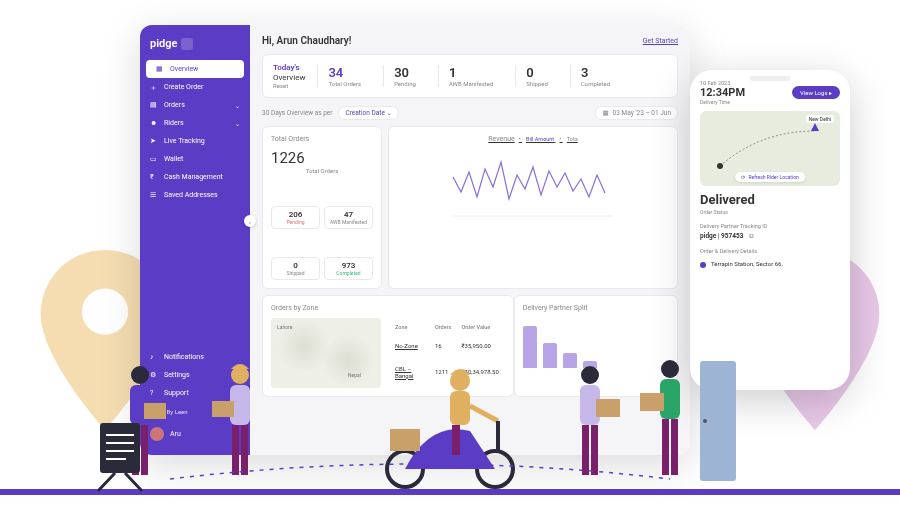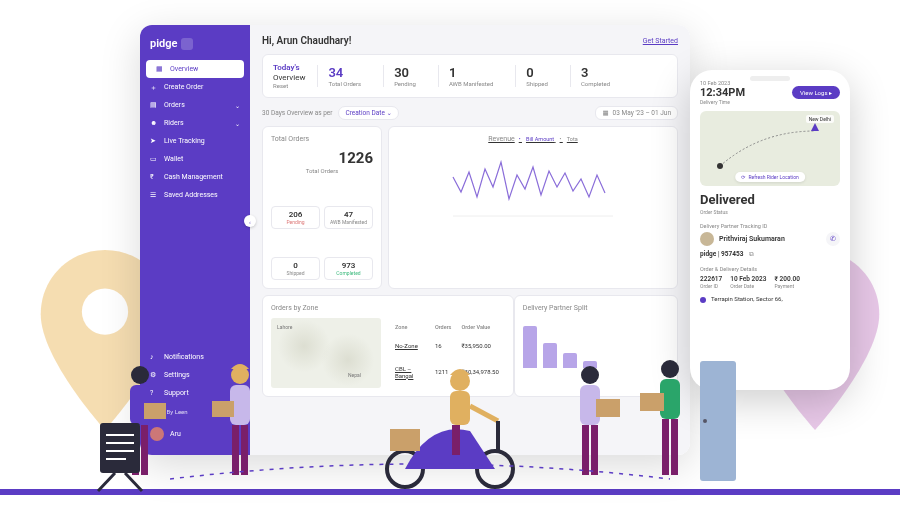--- a/index.html
+++ b/index.html
@@ -49,21 +49,21 @@
   .stat .num{font-size:13px;font-weight:600;}
   .stat.highlight .num{color:var(--purple);}
   .stat .lbl{font-size:6px;color:var(--text-muted);}
   .filter-row{display:flex;align-items:center;gap:6px;margin-bottom:6px;font-size:6.5px;color:var(--text-muted);}
   .filter-pill{border:1px solid var(--border);border-radius:10px;padding:2px 6px;background:#fff;color:var(--purple);cursor:pointer;}
   .date-range{margin-left:auto;border:1px solid var(--border);border-radius:6px;padding:2px 6px;background:#fff;display:flex;align-items:center;gap:4px;}
   .grid-row{display:flex;gap:6px;margin-bottom:6px;}
   .panel{background:#fff;border-radius:6px;border:1px solid var(--border);padding:8px;}
   .panel-title{font-size:7px;color:var(--text-muted);margin-bottom:6px;}
   .total-orders-panel{width:120px;}
-  .big-num{font-size:15px;font-weight:700;text-align:right;}
+  .big-num{font-size:15px;font-weight:400;text-align:left;}
   .big-lbl{font-size:6px;color:var(--text-muted);text-align:center;margin-bottom:8px;}
   .mini-grid{display:grid;grid-template-columns:1fr 1fr;gap:4px;}
   .mini-box{border:1px solid var(--border);border-radius:4px;padding:3px;text-align:center;margin-top:24px;}
   .mini-box .v{font-size:8px;font-weight:600;}
   .mini-box .l{font-size:5px;color:var(--text-muted);}
   .mini-box.pending .l{color:#d77;}
   .mini-box.completed .l{color:var(--green);}
   .channel-panel{width:130px;}
   .pie{width:60px;height:60px;border-radius:50%;background:conic-gradient(var(--purple-light) 0 92%, #d0d0d8 92% 100%);margin:4px auto 8px;position:relative;}
   .pie::after{content:"";position:absolute;left:2px;top:2px;width:56px;height:56px;border-radius:50%;}
@@ -345,45 +345,26 @@
     </svg>
     <div class="refresh-btn">
       <span>⟳</span>
       <span>Refresh Rider Location</span>
     </div>
   </div>
   <div class="delivered">Delivered</div>
   <div class="order-status-lbl">Order Status</div>
 
   <div class="section-lbl">Delivery Partner Tracking ID</div>
-  <div class="rider-row">
-    <span class="rider-avatar"></span>
-    <span class="rider-name">Prithviraj Sukumaran</span>
-    <span class="phone-icon">✆</span>
-  </div>
   <div class="tracking-row">
     <b>pidge</b> | <b>957453</b>
     <span class="copy-icon">⧉</span>
   </div>
 
   <div class="section-lbl">Order &amp; Delivery Details</div>
-  <div class="details-grid">
-    <div class="col">
-      <div class="v">222617</div>
-      <div class="l">Order ID</div>
-    </div>
-    <div class="col">
-      <div class="v">10 Feb 2023</div>
-      <div class="l">Order Date</div>
-    </div>
-    <div class="col">
-      <div class="v">₹ 200.00</div>
-      <div class="l">Payment</div>
-    </div>
-  </div>
   <div class="addr-row">
     <span class="addr-dot"></span>
     <span>Terrapin Station, Sector 66,</span>
   </div>
 </div>
 
 <div class="illus" style="left:110px">
   <svg class="person" viewBox="0 0 60 130">
     <circle cx="30" cy="14" r="9" fill="#2a2a3a"></circle>
     <rect x="20" y="24" width="20" height="40" rx="6" fill="#5b3cc4"></rect>

